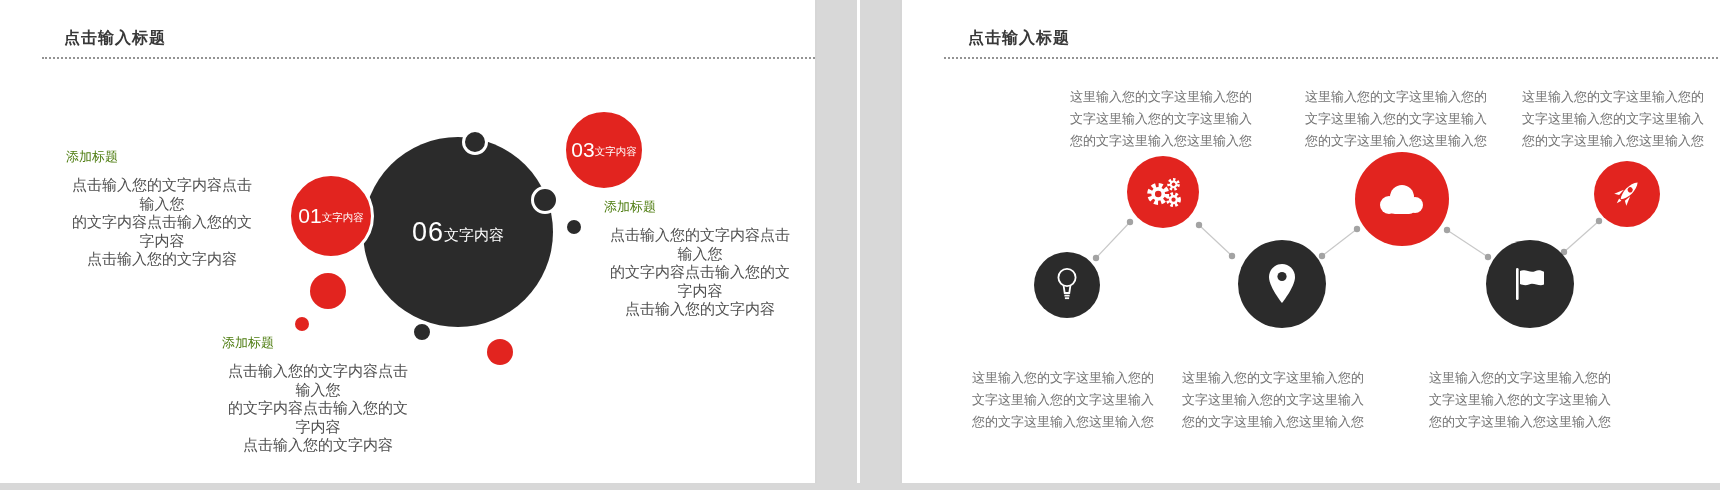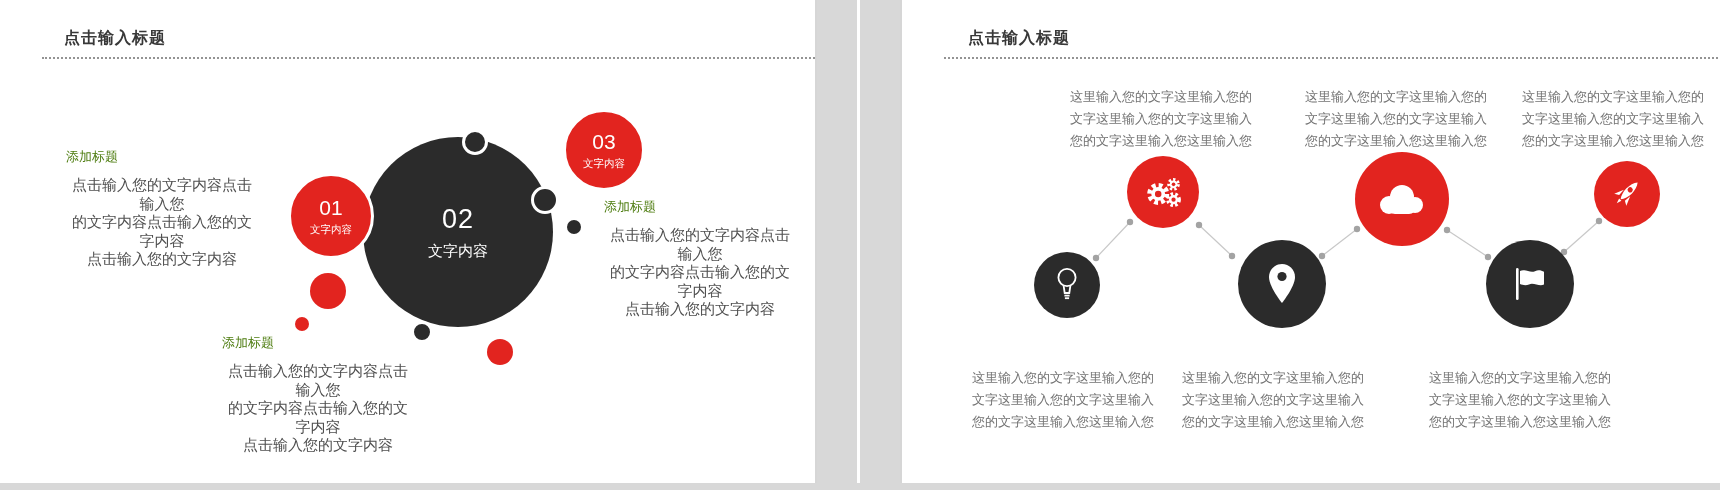--- a/index.html
+++ b/index.html
@@ -14,21 +14,21 @@
   .slide-title { position:absolute; font-size:16px; font-weight:600; color:#383838; letter-spacing:1px; }
   .rule-dotted { position:absolute; border-top:2px dotted #939393; height:0; }
 
   .tblock { position:absolute; text-align:center; }
   .tblock .heading { font-size:13px; color:#4d7c0f; margin-bottom:10px; text-align:left; }
   .tblock .body { font-size:15px; line-height:18.5px; color:#4f4f4f; white-space:pre-line; }
 
   .rblock { position:absolute; width:196px; font-size:13px; line-height:22px;
             color:#737373; text-align:center; white-space:pre-line; }
 
-  .circle { position:absolute; border-radius:50%; display:flex; flex-direction:column;
+  .circle { position:absolute; border-radius:50%; display:flex; flex-direction:row;
             align-items:center; justify-content:center; }
   .dark { background:#2b2b2b; }
   .red  { background:#e2241f; }
   .ringed { border:3px solid #ffffff; }
   .num-big   { color:#fff; font-size:27px; letter-spacing:1px; }
   .lbl-big   { color:#fff; font-size:15px; margin-top:7px; }
   .num-small { color:#fff; font-size:21px; }
   .lbl-small { color:#fff; font-size:10.5px; margin-top:3px; }
 
   svg.connectors { position:absolute; left:0; top:0; pointer-events:none; }
@@ -56,21 +56,21 @@
 点击输入您的文字内容</div>
     </div>
     <div class="tblock" style="left:222px; top:334px; width:192px;">
       <div class="heading">添加标题</div>
       <div class="body">点击输入您的文字内容点击输入您
 的文字内容点击输入您的文字内容
 点击输入您的文字内容</div>
     </div>
 
     <div class="circle dark" style="left:363px; top:137px; width:190px; height:190px; z-index:1;">
-      <div class="num-big">02</div>
+      <div class="num-big">06</div>
       <div class="lbl-big">文字内容</div>
     </div>
 
     <div class="circle dark ringed" style="left:462px; top:129px; width:26px; height:26px; z-index:2;"></div>
     <div class="circle dark ringed" style="left:531px; top:186px; width:28px; height:28px; z-index:2;"></div>
     <div class="circle dark ringed" style="left:411px; top:321px; width:22px; height:22px; z-index:2;"></div>
     <div class="circle dark" style="left:567px; top:220px; width:14px; height:14px;"></div>
 
     <div class="circle red ringed" style="left:288px; top:173px; width:86px; height:86px; z-index:3;">
       <div class="num-small">01</div>

